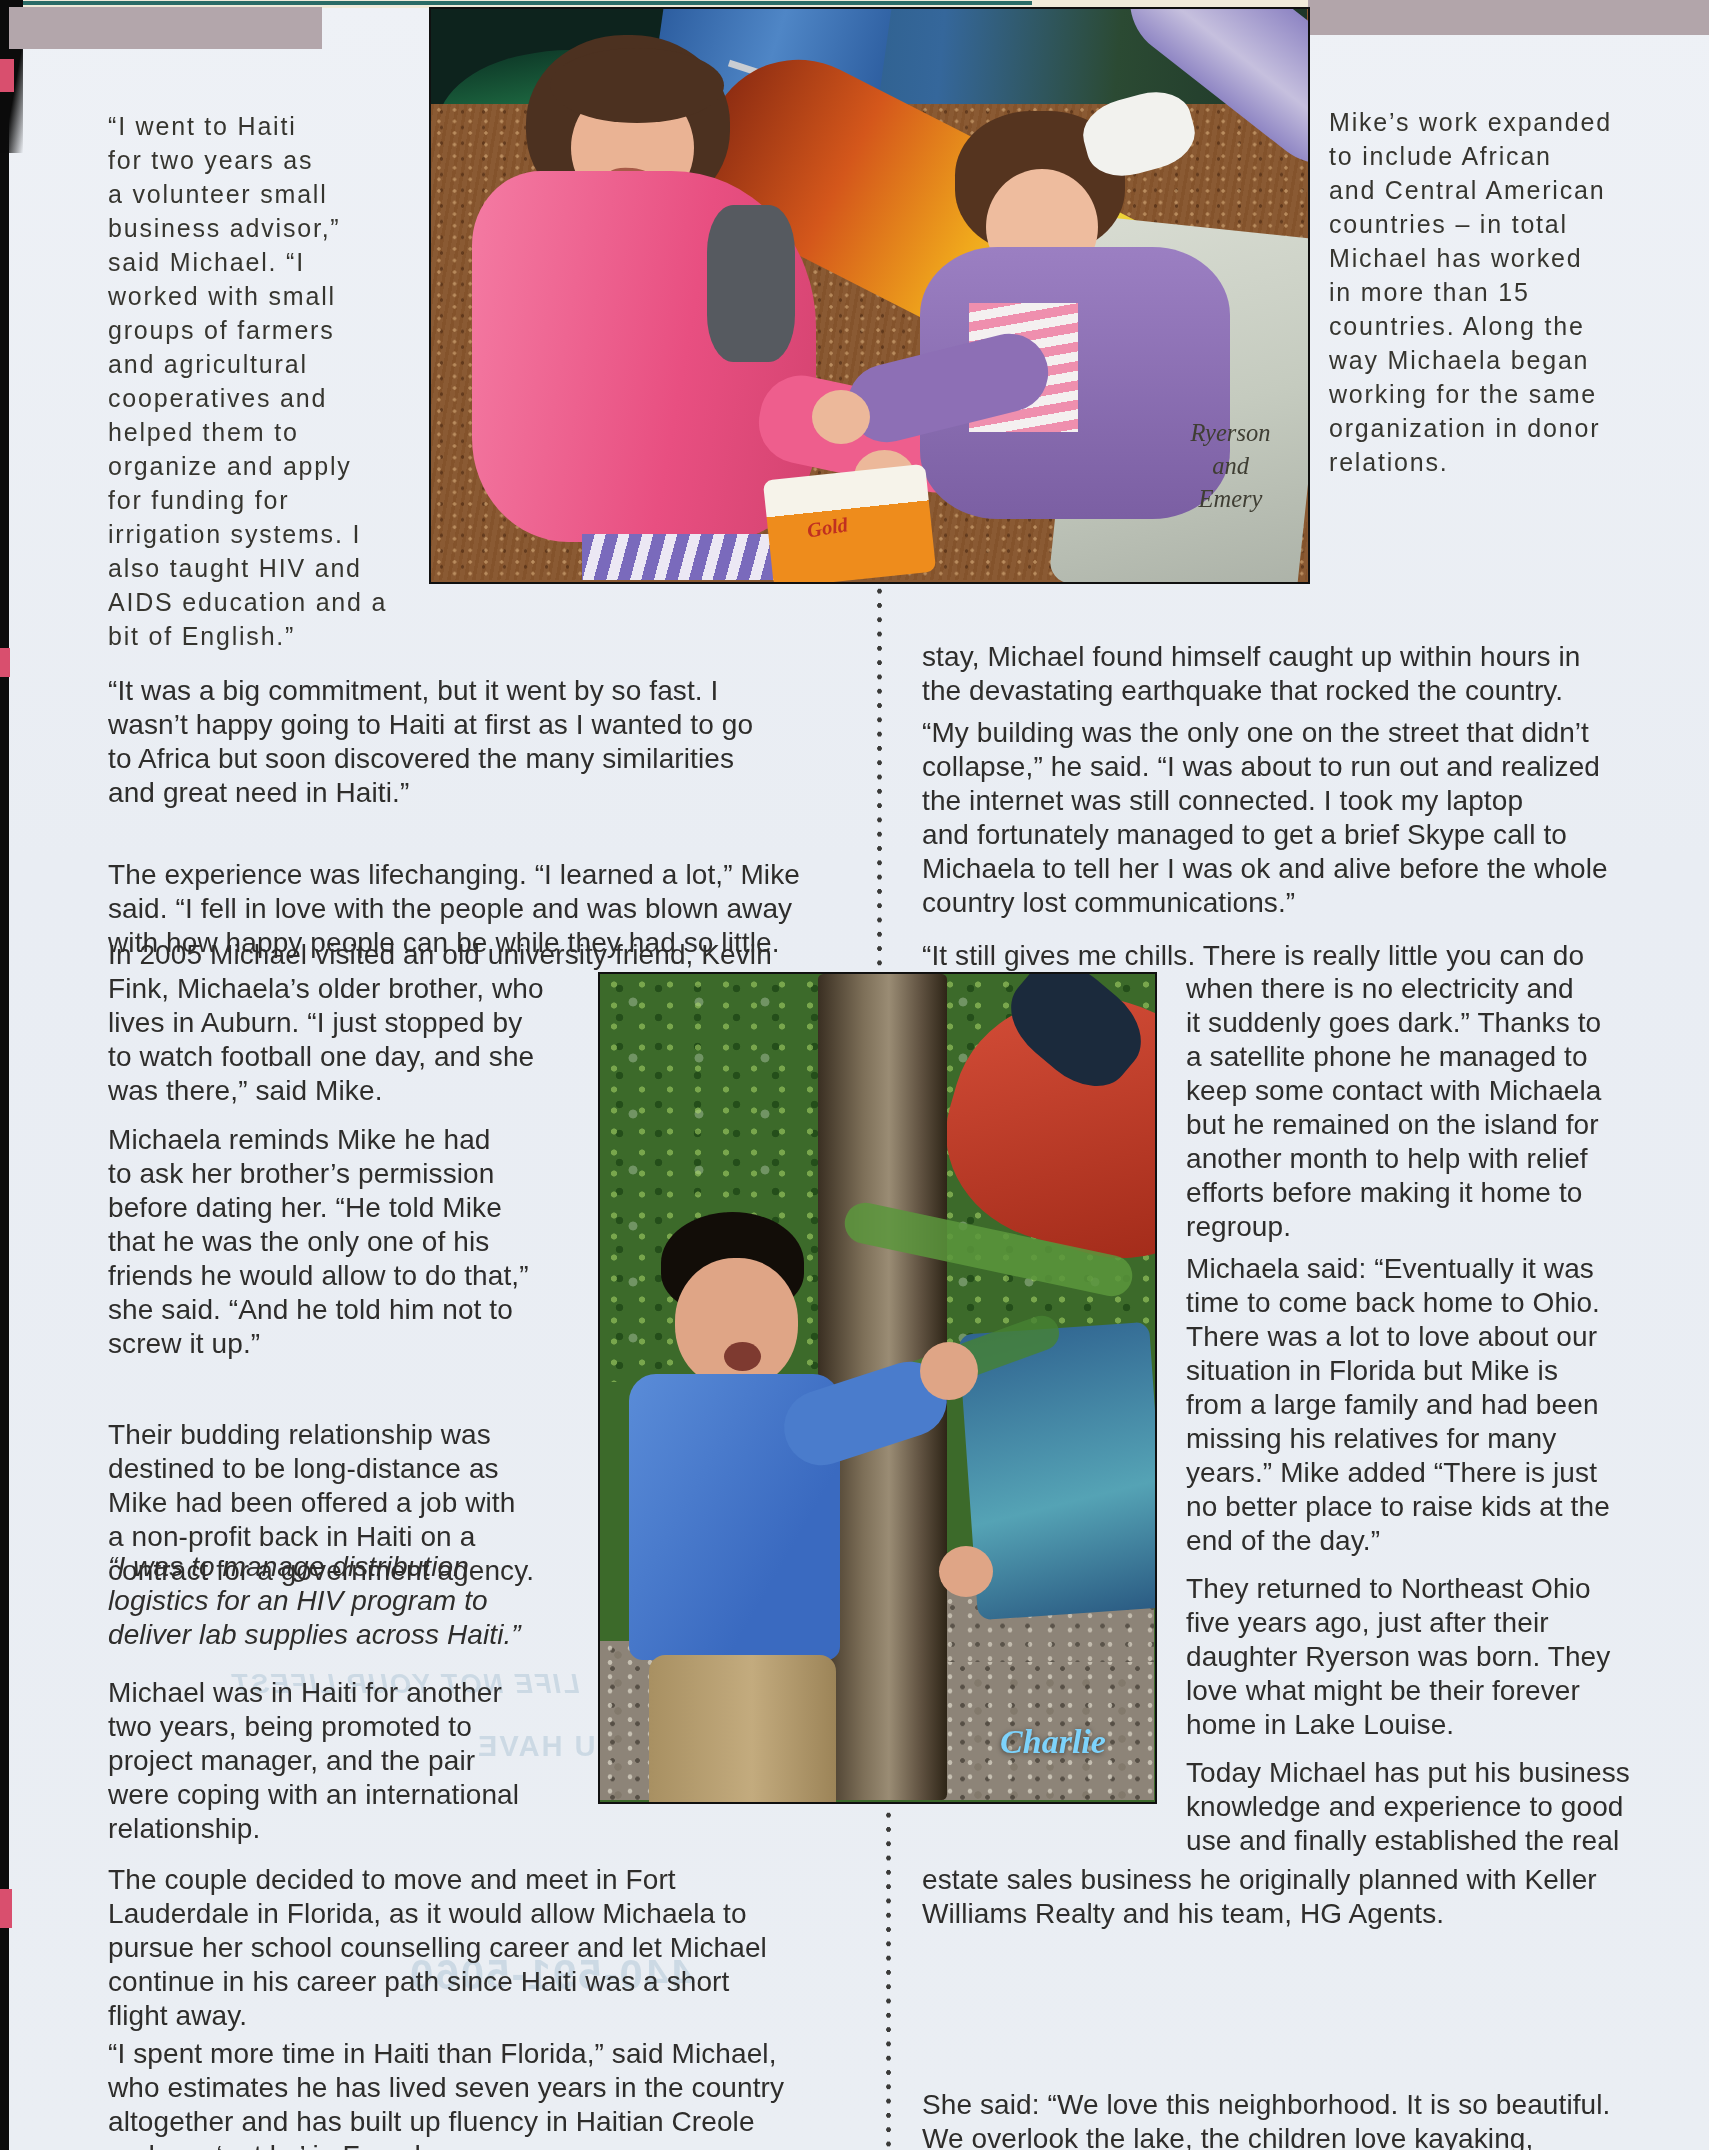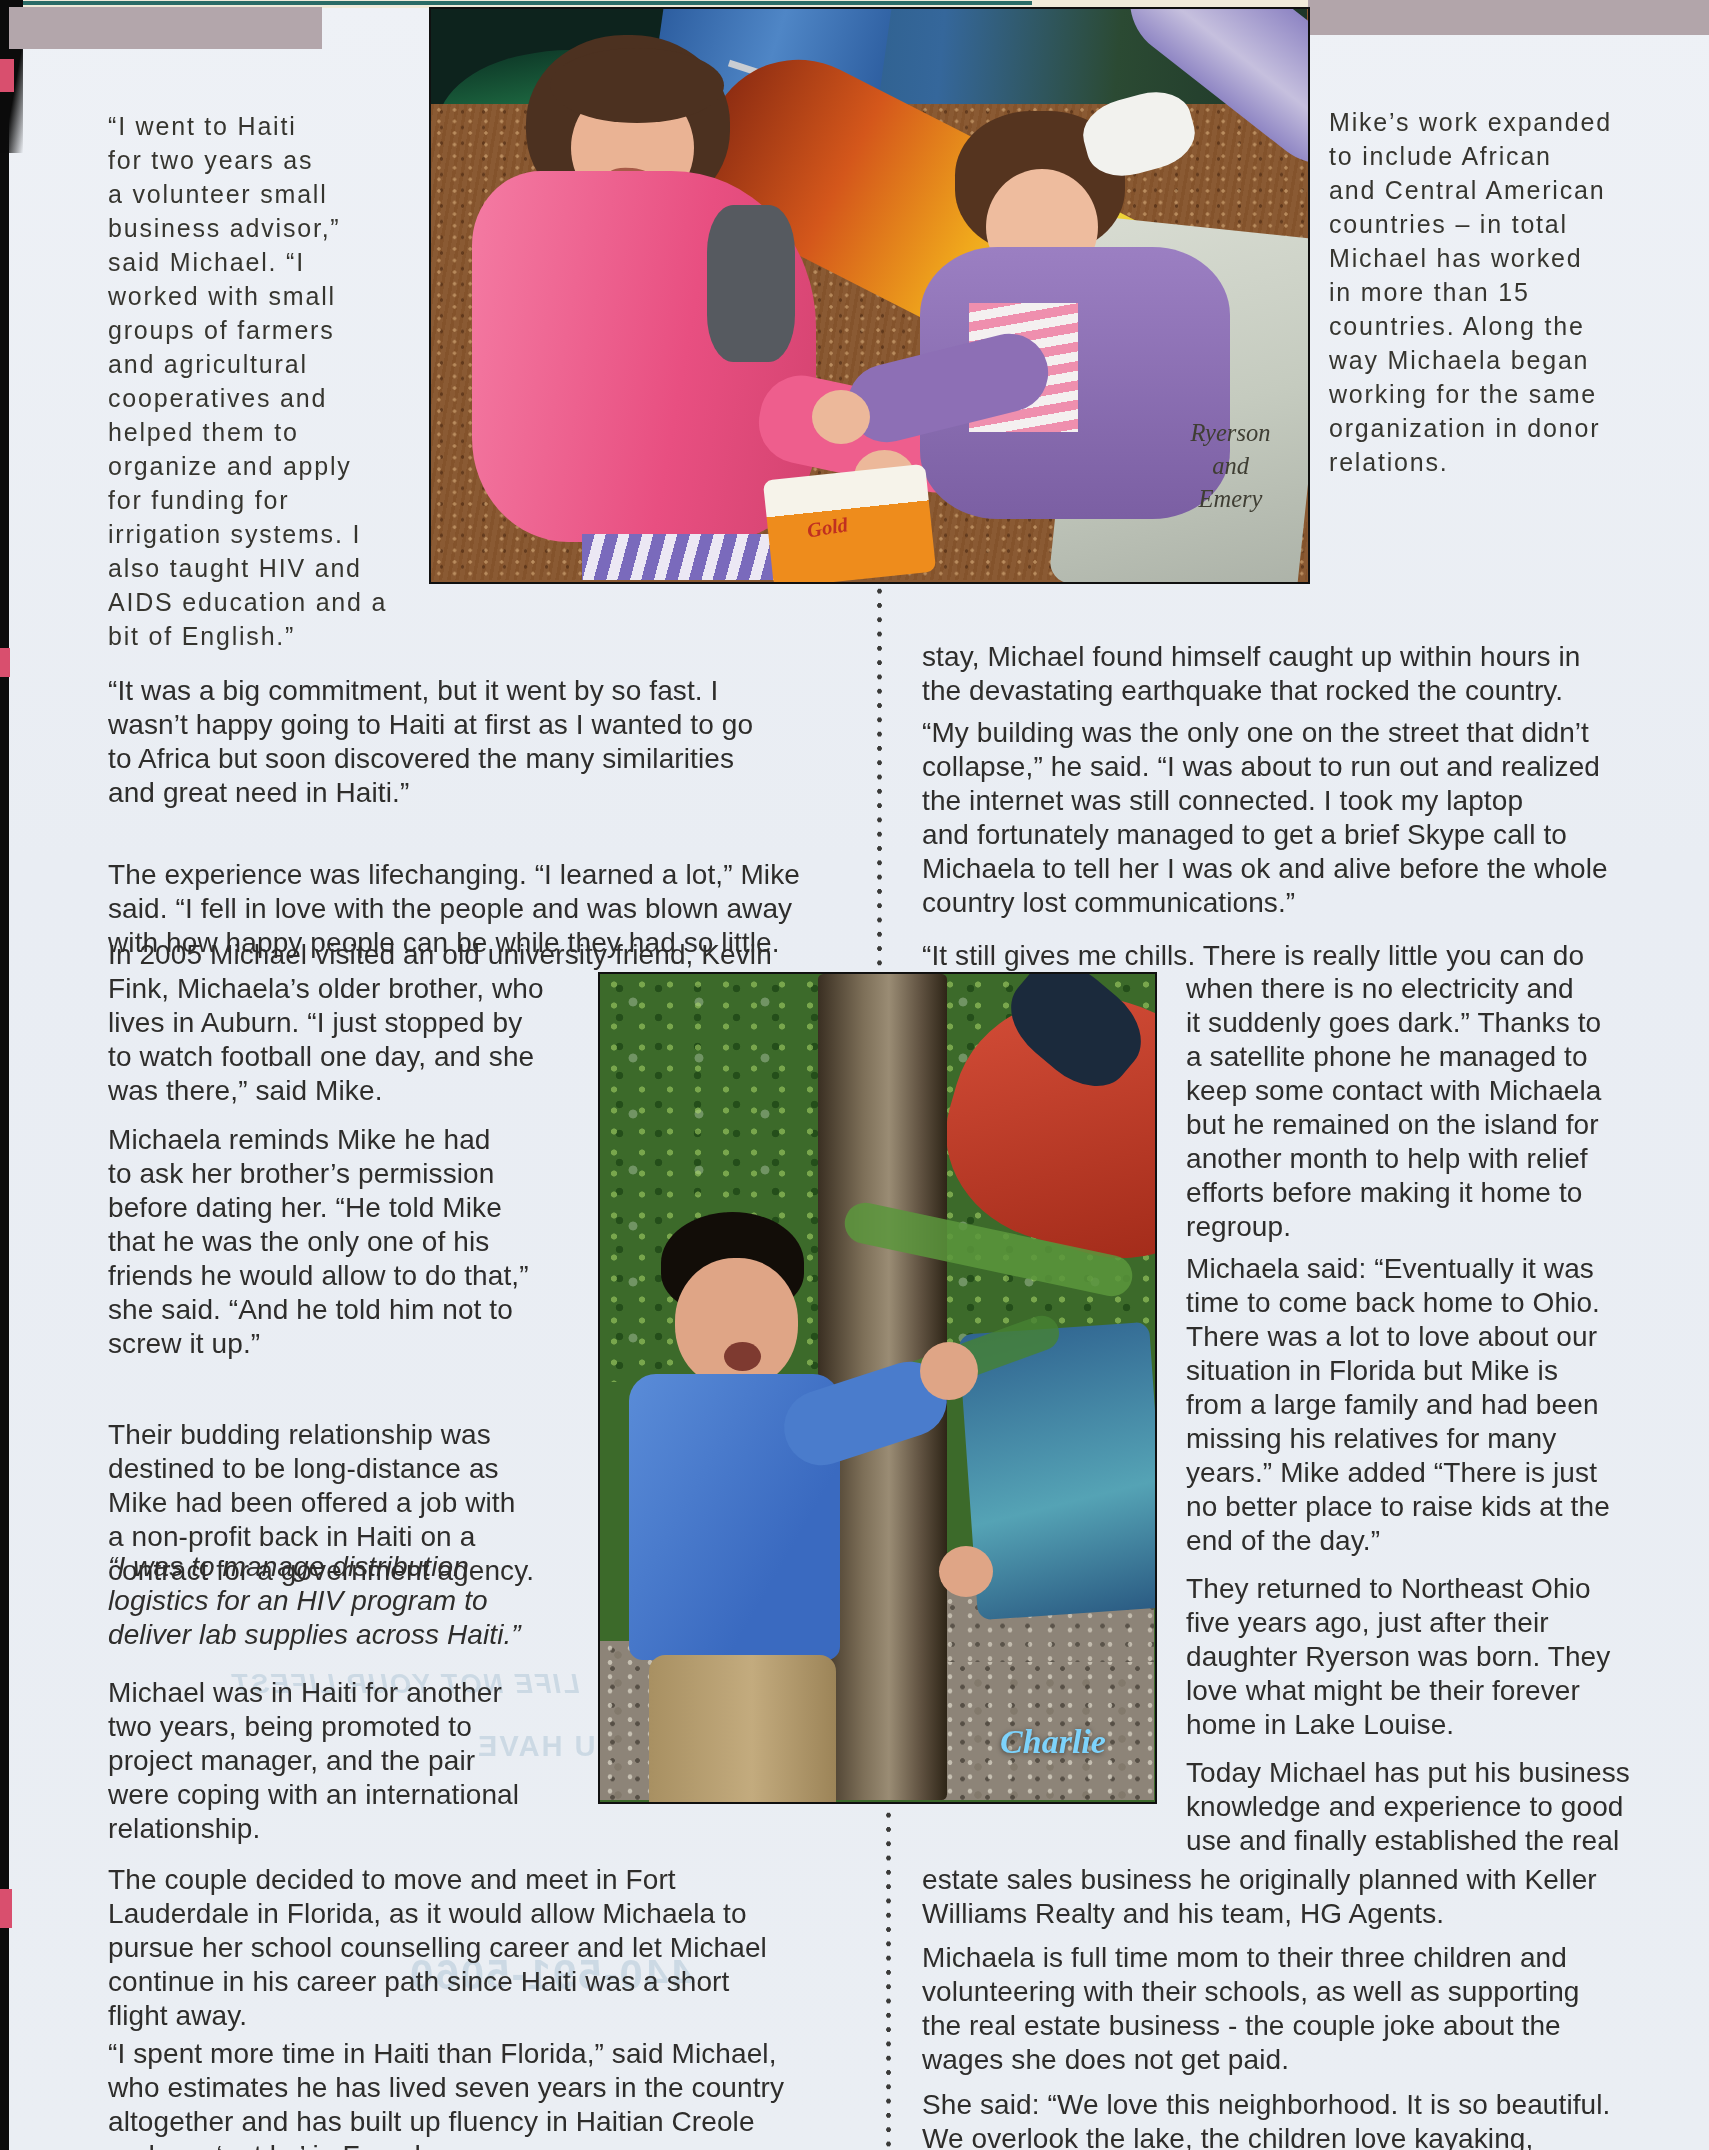--- a/index.html
+++ b/index.html
@@ -133,24 +133,20 @@
   <div class="para p-wide" style="left:1186px;top:1572px;width:517px;">They returned to Northeast Ohio
 five years ago, just after their
 daughter Ryerson was born. They
 love what might be their forever
 home in Lake Louise.</div>
   <div class="para p-wide" style="left:1186px;top:1756px;width:517px;">Today Michael has put his business
 knowledge and experience to good
 use and finally established the real</div>
   <div class="para p-wide" style="left:922px;top:1863px;width:783px;">estate sales business he originally planned with Keller
 Williams Realty and his team, HG Agents.</div>
-  <div class="para p-wide" style="left:922px;top:1941px;width:783px;">Michaela is full time mom to their three children and
-volunteering with their schools, as well as supporting
-the real estate business - the couple joke about the
-wages she does not get paid.</div>
   <div class="para p-wide" style="left:922px;top:2088px;width:783px;">She said: “We love this neighborhood. It is so beautiful.
 We overlook the lake, the children love kayaking,</div>
 
   <div class="photo" style="left:429px;top:6.8px;width:881px;height:577px;background:#8a5a33;">
     <div class="abs" style="left:0;top:0;width:876px;height:119px;background:linear-gradient(95deg,#0f2d28 0%,#14403f 22%,#2c5d86 42%,#35679b 58%,#2b4a33 78%,#1d3527 100%);"></div>
     <div class="abs" style="left:0;top:0;width:293px;height:204px;background:radial-gradient(ellipse at 20% 10%,#0d231d 55%,rgba(13,35,29,0) 75%);"></div>
     <div class="abs" style="left:6.8px;top:42px;width:228px;height:140px;transform:rotate(-10deg);border-radius:50% 60% 55% 50%;background:linear-gradient(180deg,#0f3d2a,#237a4a 55%,#14442e);"></div>
     <div class="abs" style="left:225px;top:0;width:228px;height:105px;transform:skewX(-8deg);background:linear-gradient(100deg,#2d5ea0,#4f86c6 50%,#2d5ea0);"></div>
     <div class="abs" style="left:293px;top:82px;width:204px;height:6.8px;transform:rotate(18deg);background:#c9cdd2;"></div>
     <div class="abs" style="left:0;top:95px;width:876px;height:476px;background-color:#8a5a33;background-image:radial-gradient(circle,rgba(245,205,150,.45) 0 1.4px,transparent 2px),radial-gradient(circle,rgba(60,30,12,.5) 0 1.4px,transparent 2px),repeating-linear-gradient(100deg,rgba(120,70,30,.35) 0 3.4px,transparent 3.4px 8.2px);background-size:15.7px 11.6px,21px 15.7px,auto;"></div>

